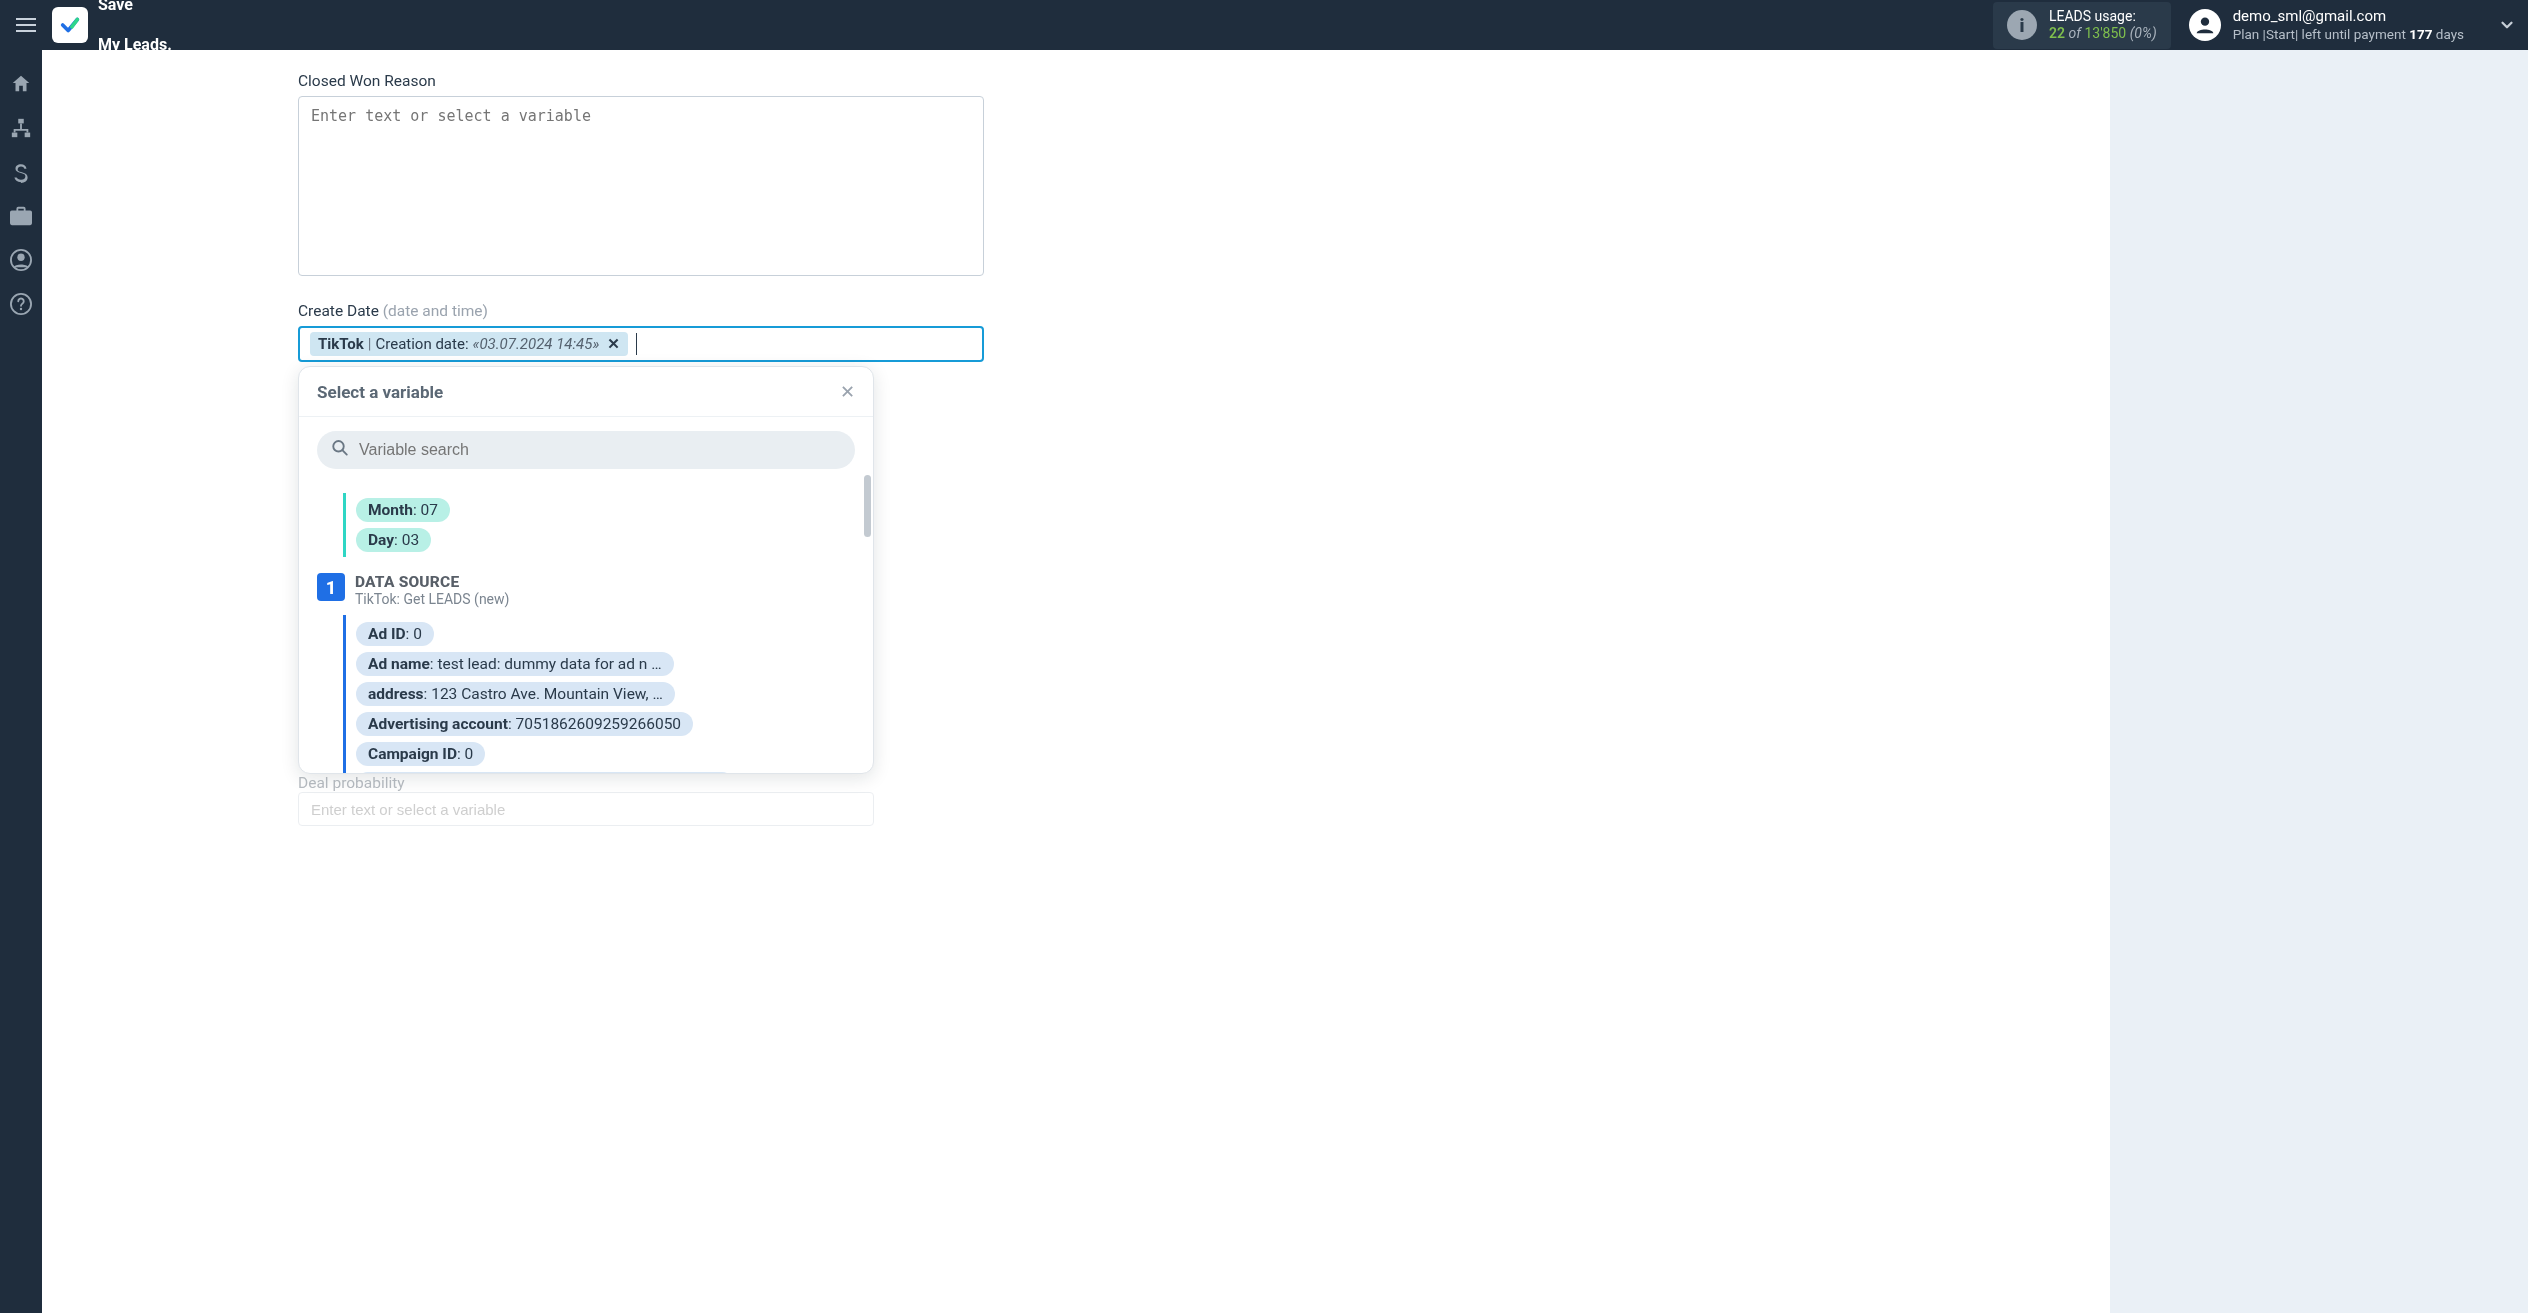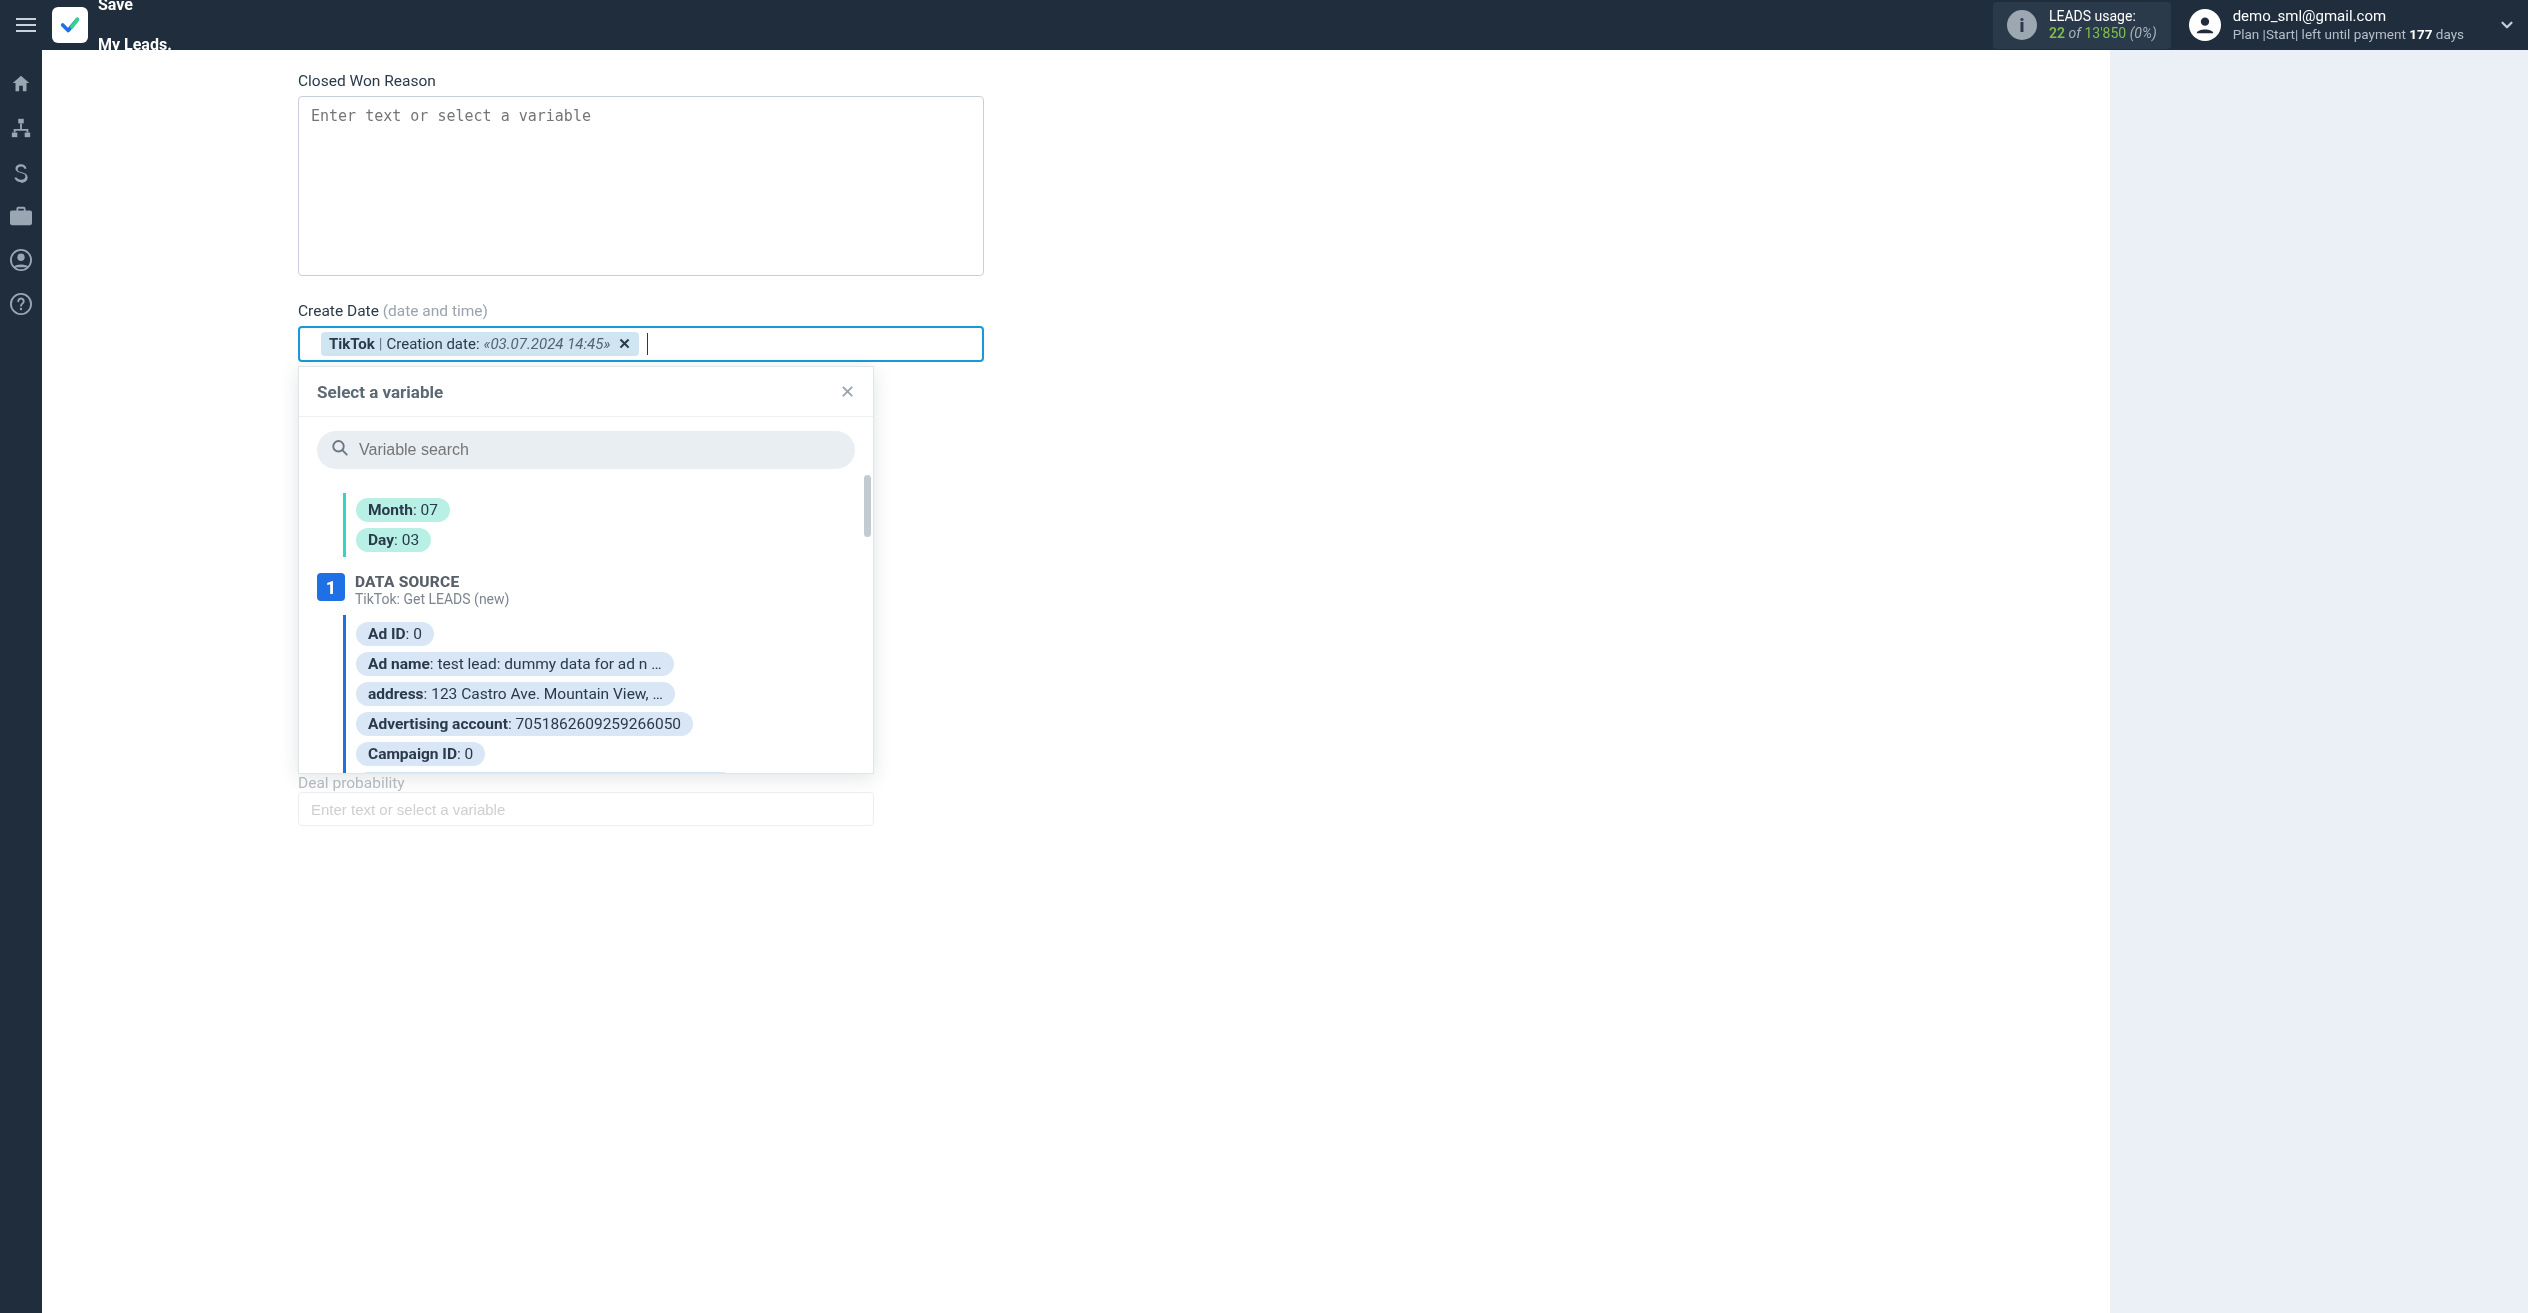--- a/index.html
+++ b/index.html
@@ -60,40 +60,40 @@
   }
   .field-label { font-size:15.5px; color:#2a3a4a; margin-bottom:6px; }
   .field-label .hint { color:#9aa3ae; }
   .textarea-look {
     width:100%; height:180px; border:1px solid #c7d0d9; border-radius:4px;
     padding:10px 12px; color:#9aa3ae; font-size:15px; background:#fff; resize:none;
   }
   .field-gap { height:22px; }
   
   .var-input {
-    width:100%; border:2px solid #169bd7; border-radius:4px; padding:4px 21px;
+    width:100%; border:2px solid #169bd7; border-radius:4px; padding:4px 10px;
     min-height:36px; display:flex; align-items:center; gap:4px; background:#fff;
   }
   .chip {
     background:#cfe6f2; border-radius:4px; padding:3px 8px; font-size:15px;
     display:inline-flex; align-items:center; gap:4px; color:#2a3a4a;
   }
   .chip .src { font-weight:700; }
   .chip .sep { color:#6a7784; }
   .chip .ex  { font-style:italic; color:#55626f; }
   .chip .x   { margin-left:4px; font-weight:700; cursor:pointer; color:#2a3a4a; }
   .caret {
     width:1px; height:22px; background:#2a3a4a; margin-left:4px;
     animation:blink 1.1s step-end infinite;
   }
   @keyframes blink { 50% { opacity:0; } }
   
   .dropdown {
     position:absolute; left:0; width:576px; top:294px;
-    background:#fff; border:1px solid #e0e5ea; border-radius:0;
+    background:#fff; border:1px solid #e0e5ea; border-radius:12px;
     box-shadow:0 4px 18px rgba(20,30,40,.12);
   }
   .dd-head { display:flex; align-items:center; justify-content:space-between;
     padding:14px 18px; border-bottom:1px solid #edf1f4;}
   .dd-title { font-weight:700; color:#5b6875; font-size:17px;}
   .dd-close { color:#9aa3ae; cursor:pointer; font-size:18px;}
   .dd-search-wrap { padding:14px 18px 6px; }
   .dd-search {
     width:100%; background:#e9eef2; border:none; border-radius:20px;
     padding:10px 16px 10px 42px; font-size:16px; color:#5b6875; outline:none;

